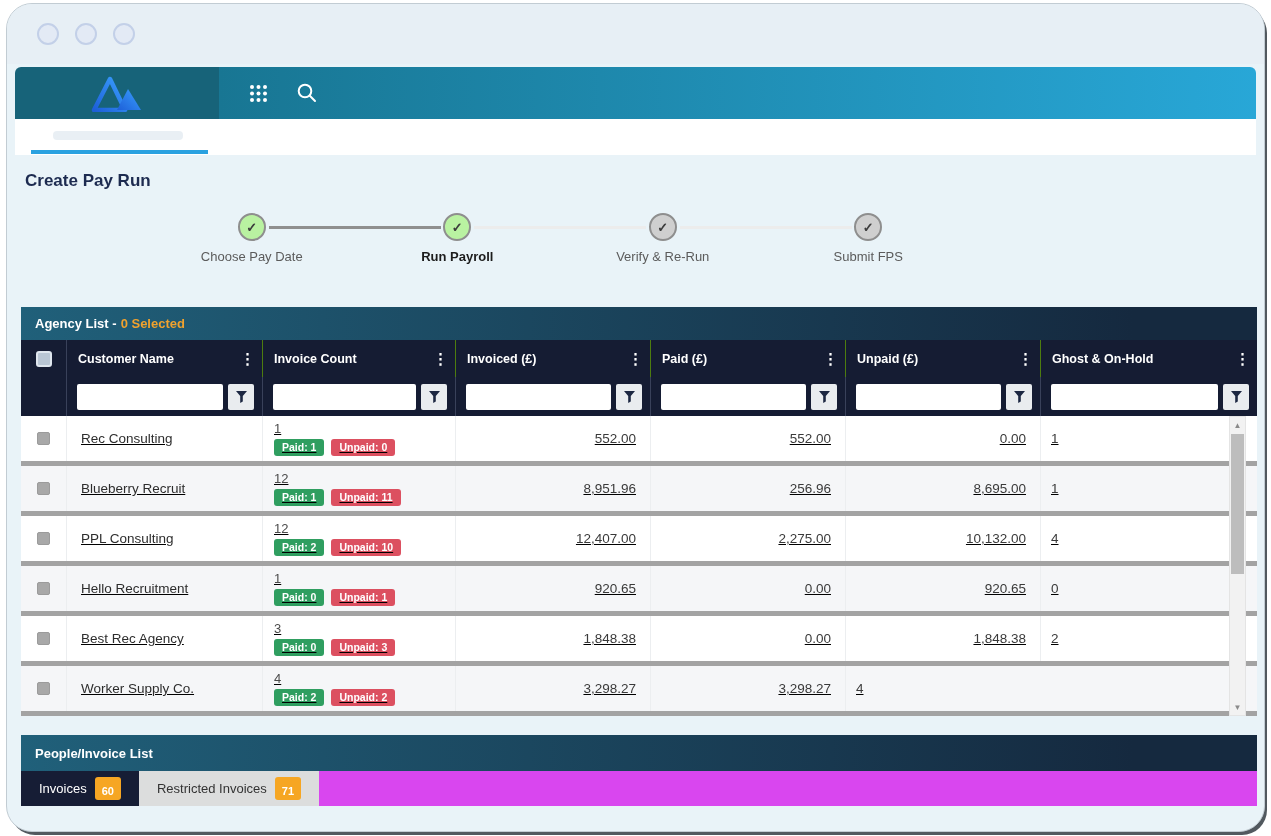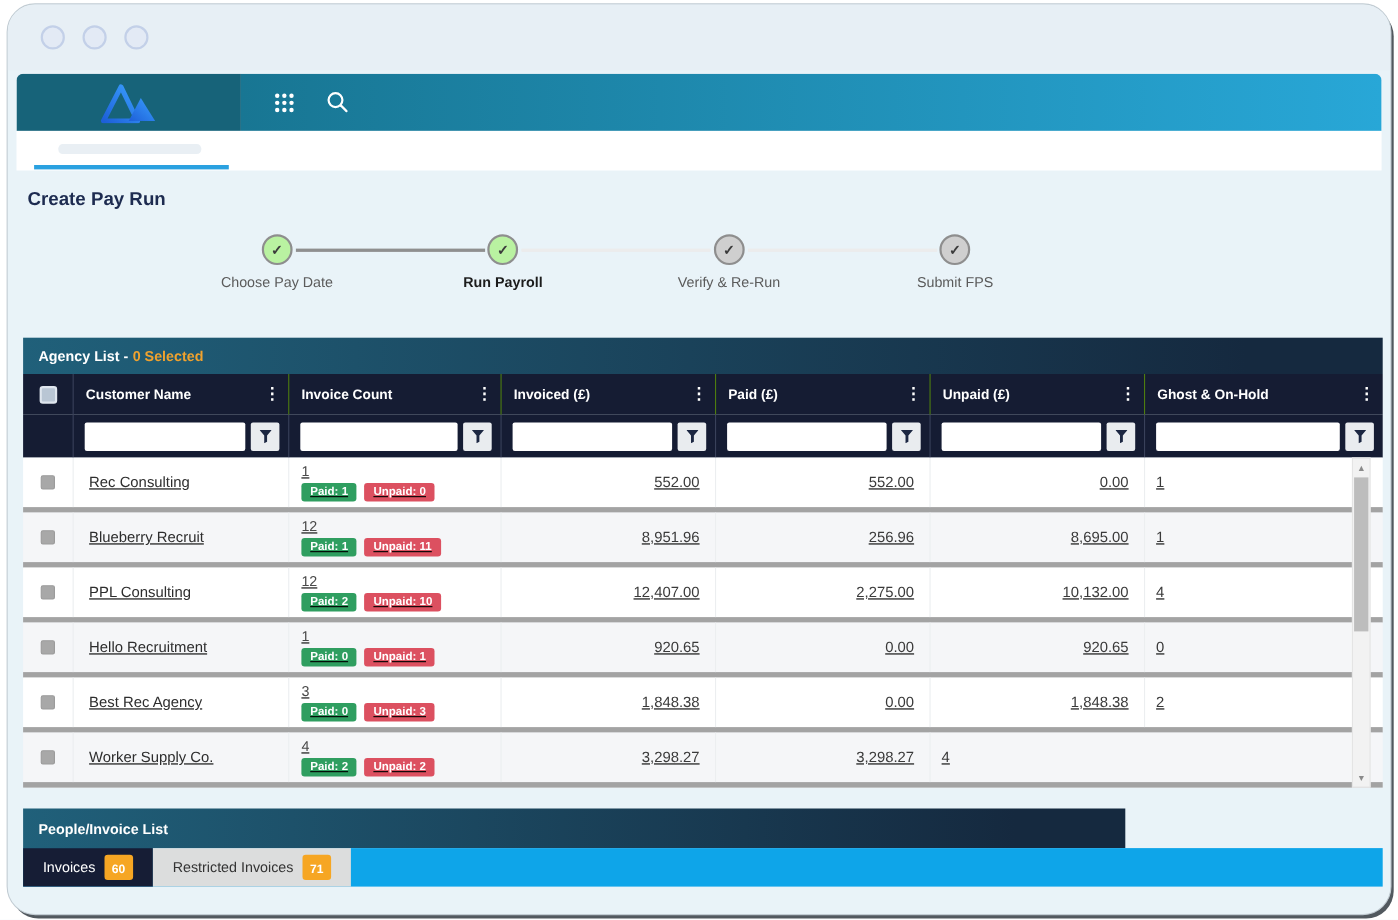--- a/index.html
+++ b/index.html
@@ -92,23 +92,23 @@
   .td-num{ justify-content:flex-end; padding-right:14px; font-size:13.5px; color:#3a3a3a; }
   .td-ghost{ padding-left:10px; font-size:13.5px; color:#3a3a3a; }
 
   .vscroll{ position:absolute; right:11px; top:109px; width:17px; height:300px; background:#f2f2f2; border:1px solid #e4e4e4; }
   .sb-arrow{ position:absolute; left:0; width:15px; height:14px; display:flex; align-items:center; justify-content:center;
              color:#8a8a8a; font-size:8px; cursor:pointer; }
   .sb-up{ top:1px; } .sb-down{ bottom:1px; }
   .sb-thumb{ position:absolute; left:1px; top:17px; width:13px; height:140px; background:#bdbdbd; cursor:grab; }
 
   
-  .people-bar{ margin:19px 0 0 14px; width:1002px; height:36px; background:linear-gradient(90deg,#20607a 0%, #15293f 90%);
+  .people-bar{ margin:19px 0 0 14px; width:1236px; height:36px; background:linear-gradient(90deg,#20607a 0%, #15293f 90%);
                display:flex; align-items:center; padding-left:14px; font-size:13px; font-weight:bold; color:#ffffff; }
-  .bottom-tabs{ margin-left:14px; width:1236px; height:35px; background:#0ea5e9; display:flex; }
+  .bottom-tabs{ margin-left:14px; width:1236px; height:35px; background:#d946ef; display:flex; }
   .btab{ display:flex; align-items:center; gap:8px; padding:0 18px; font-size:13px; cursor:pointer; color:#333333; background:#dcdddd; }
   .btab.active{ background:#161d35; color:#ffffff; }
   .tab-badge{ background:#f6a623; color:#ffffff; font-size:11px; font-weight:bold; padding:8px 7px 3px; border-radius:3px; }
 </style>
 </head>
 <body>
 
 <div class="window">
 
   <div class="chrome">

